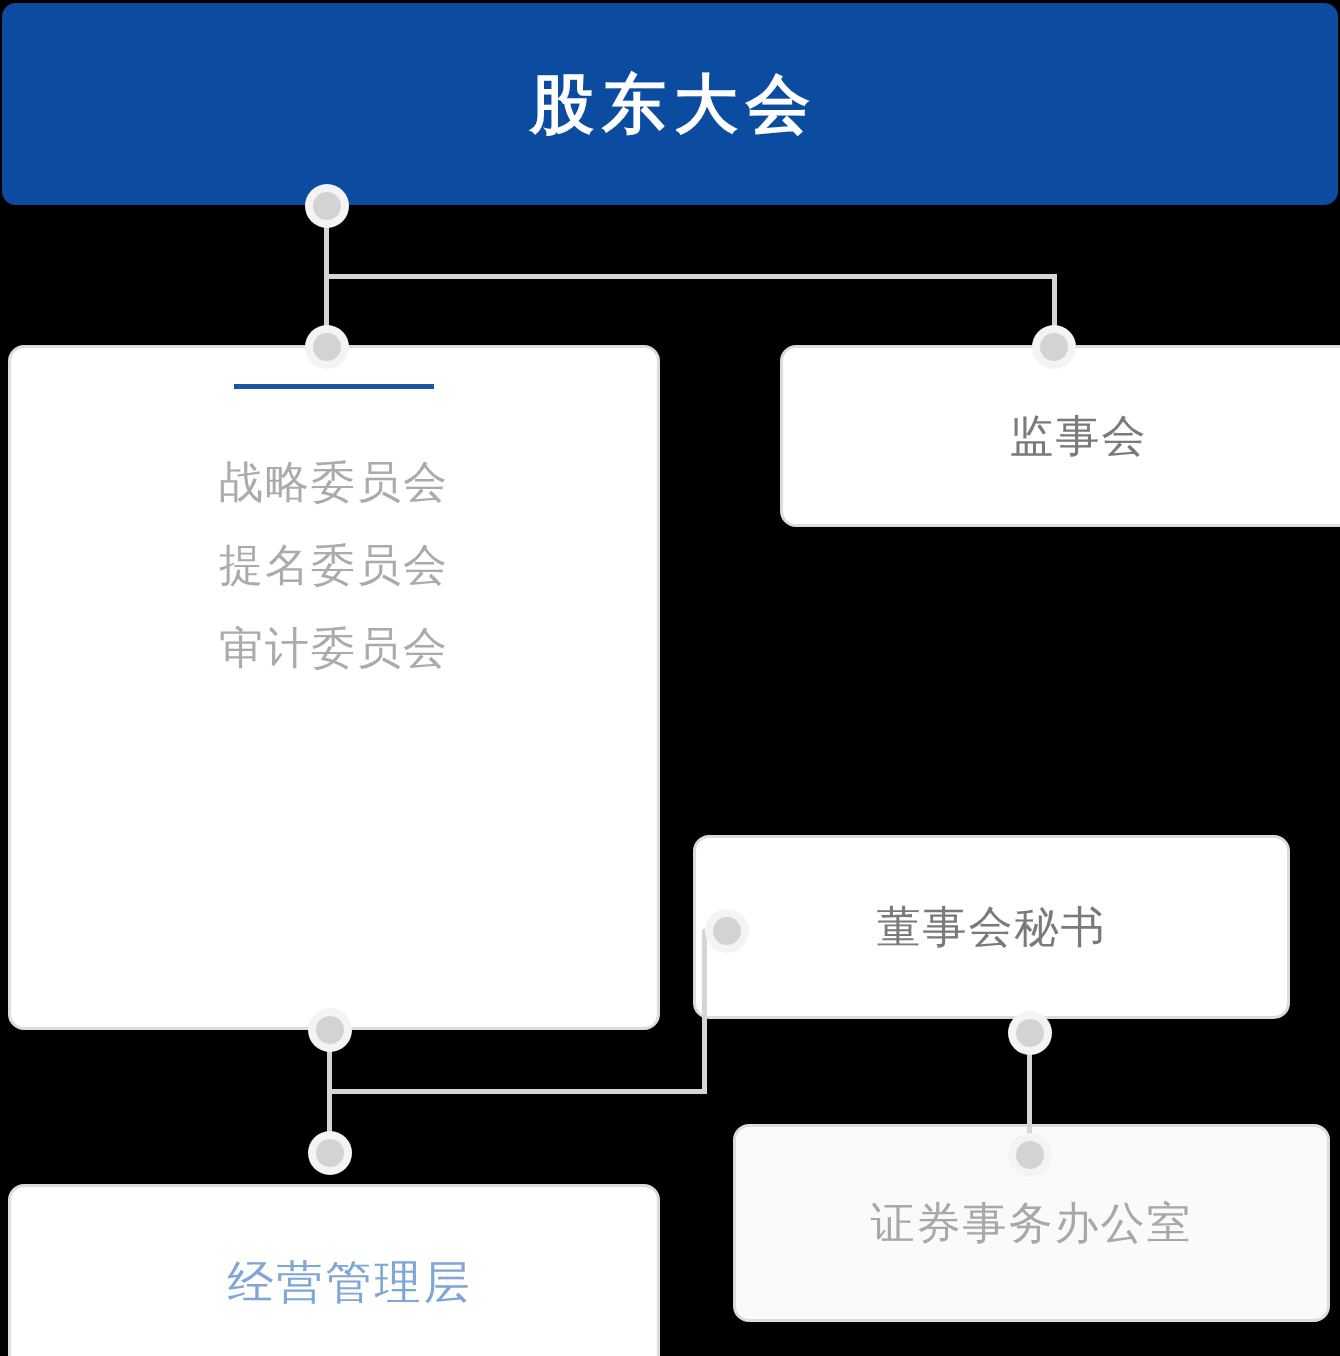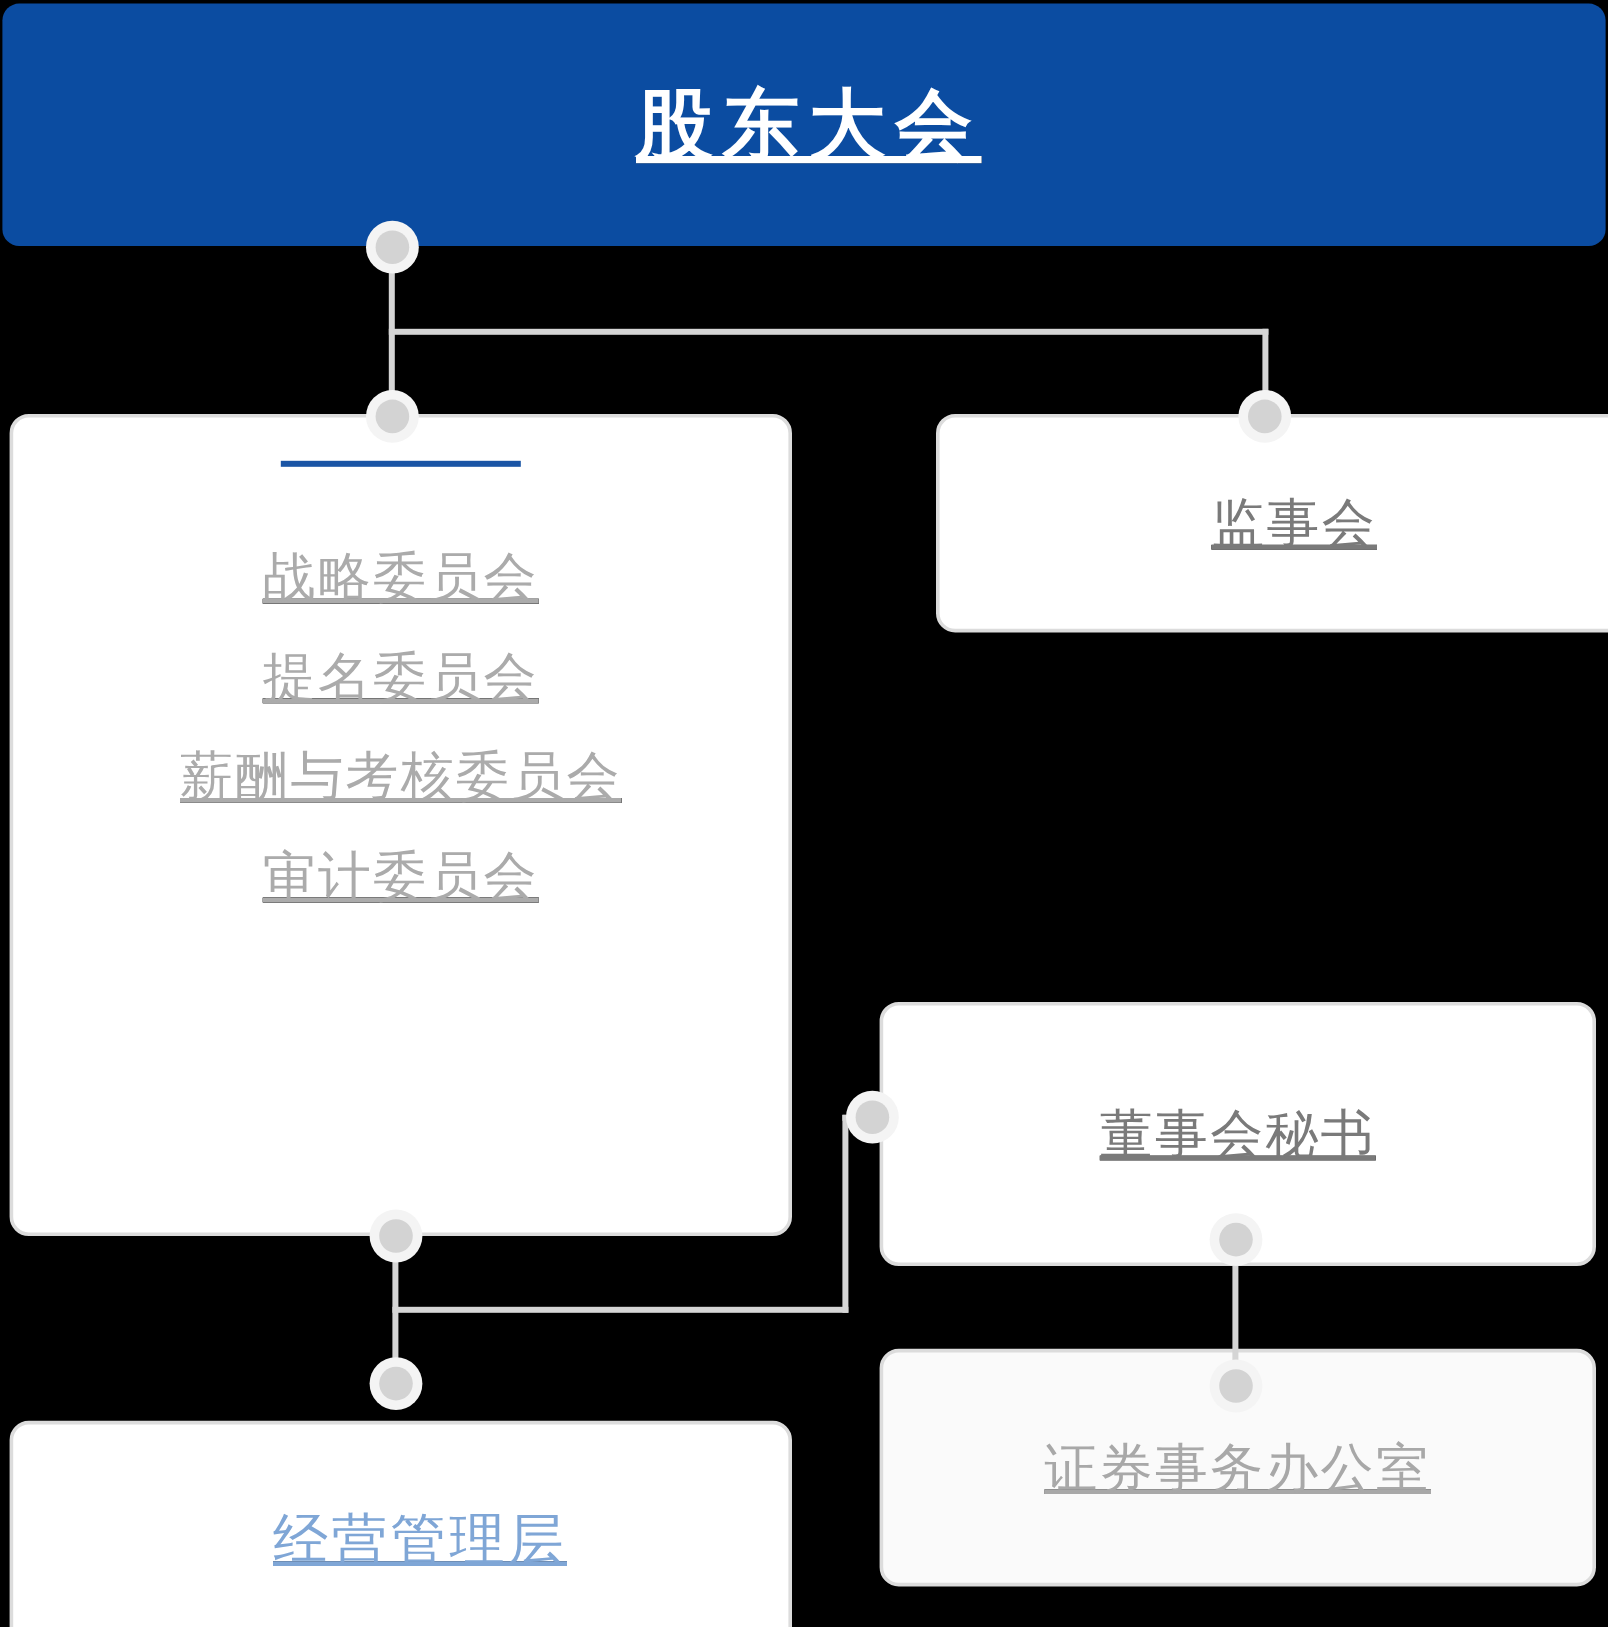--- a/index.html
+++ b/index.html
@@ -1,21 +1,21 @@
 <!DOCTYPE html>
 <html style="--banner-bg: #0b4ca1; --banner-text: #ffffff; --board-title: #1a55a5; --divider: #1a55a5; --committee-text: #ababab; --box-label-text: #7a7a7a; --securities-text: #a8a8a8; --management-text: #7fa6d6; --line: #d5d5d5; --box-border: #dcdcdc; --box-bg: #ffffff; --securities-bg: #fafafa; --node-inner: #d3d3d3; --node-outer: #f4f4f4; --background: #000000;"><head>
 <meta charset="utf-8">
 <style>
   :root {
     --banner-bg:#0b4ca1; --banner-text:#ffffff; --board-title:#1a55a5; --divider:#1a55a5;
     --committee-text:#ababab; --box-label-text:#7a7a7a; --securities-text:#a8a8a8;
     --management-text:#7fa6d6; --line:#d5d5d5; --box-border:#dcdcdc; --box-bg:#ffffff;
     --securities-bg:#fafafa; --node-inner:#d3d3d3; --node-outer:#f4f4f4; --background:#000000;
   }
-  * { margin:0; padding:0; box-sizing:border-box;text-decoration:underline; }
+  * { margin:0; padding:0; box-sizing:border-box; }
   html,body { background:var(--background); }
   .stage {
     position:relative; width:1340px; height:1356px; background:var(--background);
     overflow:hidden; font-family:"Liberation Sans","DejaVu Sans",sans-serif;
   }
   
   .banner {
     position:absolute; left:2px; top:3px; width:1336px; height:202px;
     background:var(--banner-bg); border-radius:14px;
     display:flex; align-items:center; justify-content:center;
@@ -35,21 +35,21 @@
     border-radius:50%; background:var(--node-inner);
   }
   
   .box {
     position:absolute; background:var(--box-bg); border:3px solid var(--box-border);
     border-radius:16px; z-index:1;
   }
   .box.center { display:flex; align-items:center; justify-content:center; }
   .board-box   { left:8px;   top:345px;  width:652px; height:685px; }
   .superv-box  { left:733px; top:345px;  width:597px; height:182px;margin-left:47px; }
-  .secr-box    { left:733px; top:835px;  width:597px; height:220px; }
+  .secr-box    { left:693px; top:835px;  width:597px; height:184px; }
   .mgmt-box    { left:8px;   top:1184px; width:652px; height:198px;padding-left:32px; }
   .secu-box    { left:733px; top:1124px; width:597px; height:198px; background:var(--securities-bg); }
   .board-title {
     margin-top:97px; text-align:center; color:var(--board-title);
     font-size:64px; line-height:56px; letter-spacing:4px; text-indent:4px;
   }
   .divider { width:200px; height:5px; background:var(--divider); margin:36px auto 0 auto; }
   .committees { list-style:none; margin-top:51px; text-align:center; }
   .committees li {
     font-size:44px; line-height:83px; color:var(--committee-text); letter-spacing:2px;
@@ -85,21 +85,20 @@
   <div class="node" style="left:705px; top:909px;"></div>
   <div class="node" style="left:1008px; top:1011px;"></div>
   <div class="node" style="left:308px; top:1131px;"></div>
   <div class="node" style="left:1008px; top:1133px;"></div>
 
   <div class="box board-box">
     <div class="divider"></div>
     <ul class="committees">
       <li>战略委员会</li>
       <li>提名委员会</li>
-      <li>薪酬与考核委员会</li>
       <li>审计委员会</li>
     </ul>
   </div>
 
   <div class="box superv-box center">
     <span class="gray-label">监事会</span>
   </div>
 
   <div class="box secr-box center">
     <span class="gray-label">董事会秘书</span>

